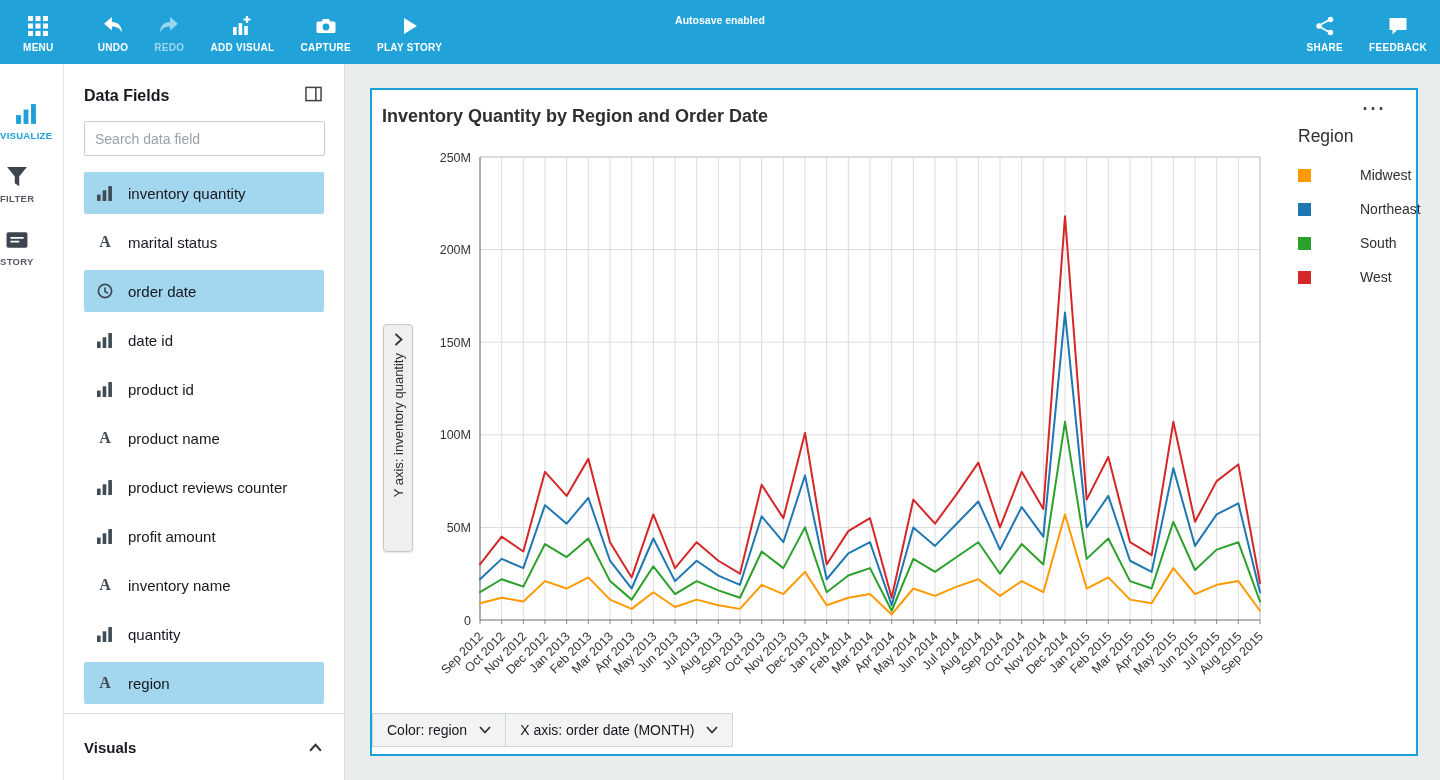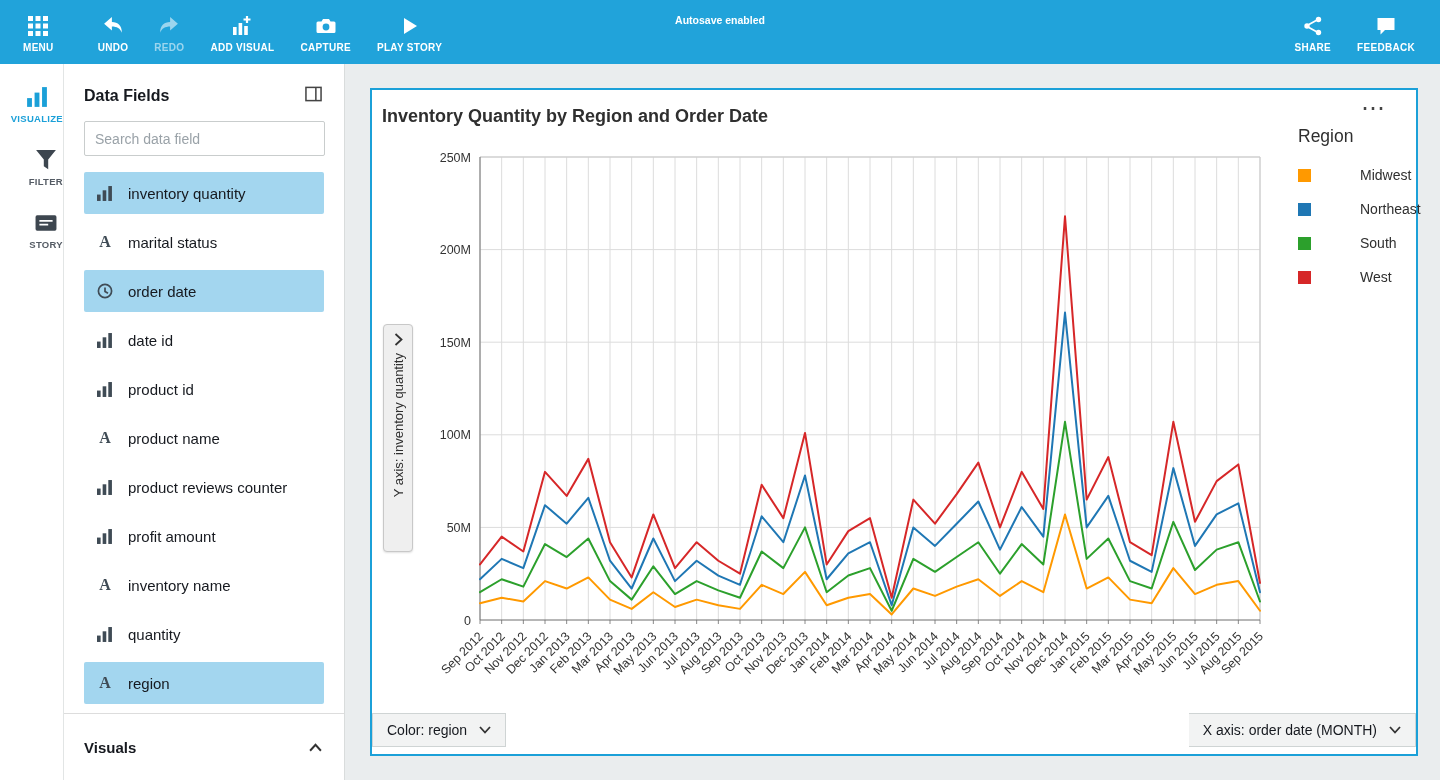--- a/index.html
+++ b/index.html
@@ -11,25 +11,25 @@
   .topbar { position:relative; display:flex; align-items:center; height:64px; background:#21a3da; color:#fff; }
   .tb-left { display:flex; align-items:flex-start; padding-left:10px; }
   .tb-item { display:flex; flex-direction:column; align-items:center; gap:6px; background:none; border:none; color:#fff; cursor:pointer; padding:10px 13px 6px; }
   .tb-item svg { display:block; }
   .tb-item span { font-size:10px; font-weight:bold; letter-spacing:.3px; white-space:nowrap; }
   .tb-item.menu { margin-right:18px; }
   .tb-item.dimmed { opacity:.55; }
   .tb-center { position:absolute; left:50%; top:8px; transform:translateX(-50%); display:flex; flex-direction:column; align-items:center; }
   .tb-title-box { width:294px; height:27px; border:1px solid rgba(255,255,255,.8); border-radius:3px; display:flex; align-items:center; justify-content:center; font-size:14.5px; color:#fff; cursor:text; box-shadow:0 0 0 1px rgba(255,255,255,.15); }
   .tb-autosave { margin-top:6px; font-size:10.5px; font-weight:bold; }
-  .tb-right { margin-left:auto; display:flex; padding-right:12px; }
+  .tb-right { margin-left:auto; display:flex; }
 
   
   .body { display:flex; height:716px; }
-  .rail { width:64px; background:#fff; border-right:1px solid #e2e5e5; display:flex; flex-direction:column; align-items:flex-end; padding-top:23px; }
+  .rail { width:64px; background:#fff; border-right:1px solid #e2e5e5; display:flex; flex-direction:column; align-items:flex-start; padding-top:40px; }
   .rail-item { display:flex; flex-direction:column; align-items:center; gap:6px; background:none; border:none; cursor:pointer; margin-bottom:26px; }
   .rail-item span { font-size:9.5px; font-weight:bold; letter-spacing:.3px; color:#545b64; }
   .rail-item.active span { color:#1ba0d8; }
 
   
   .fields-panel { position:relative; width:281px; background:#fff; border-right:1px solid #d9dcdc; }
   .fp-header { display:flex; align-items:center; justify-content:space-between; padding:20px 20px 0 20px; }
   .fp-title { font-size:16px; font-weight:bold; color:#16191f; }
   .fp-collapse { background:none; border:none; cursor:pointer; padding:2px; }
   .fp-search { display:block; width:241px; margin:14px 20px 16px 20px; height:35px; border:1px solid #c9cdcd; border-radius:2px; padding:0 10px; font-size:14px; color:#333; font-family:inherit; }
@@ -53,21 +53,21 @@
 
   .y-tab { position:absolute; left:11px; top:234px; width:30px; height:228px; background:#efefef; border:1px solid #c8c8c8; border-radius:4px; display:flex; flex-direction:column; align-items:center; padding-top:8px; cursor:pointer; box-shadow:0 1px 2px rgba(0,0,0,.12); }
   .y-tab .vtext { margin-top:7px; writing-mode:vertical-rl; transform:rotate(180deg); font-size:13px; color:#2f2f2f; white-space:nowrap; }
 
   .legend { position:absolute; left:926px; top:36px; }
   .legend-title { font-size:17.5px; color:#2f2f2f; margin-bottom:20px; }
   .legend-item { display:flex; align-items:center; margin-bottom:18px; cursor:pointer;gap:40px; }
   .legend-swatch { width:13px; height:13px; margin-right:9px; flex:none; }
   .legend-label { font-size:14px; color:#2f2f2f; }
 
-  .controls { position:absolute; left:0; right:0; top:623px; display:flex; justify-content:space-between; }
+  .controls { position:absolute; left:0; right:0; top:623px; display:flex; justify-content:flex-start; }
   .ctl-btn { display:flex; align-items:center; gap:12px; height:34px; padding:0 14px; background:#f2f3f3; border:1px solid #cfd4d4; font-size:14px; color:#16191f; cursor:pointer; font-family:inherit; }
   .ctl-btn + .ctl-btn { border-left:none; }
 </style>
 </head>
 <body>
 
 <div class="app">
 
   <header class="topbar">
     <div class="tb-left">

